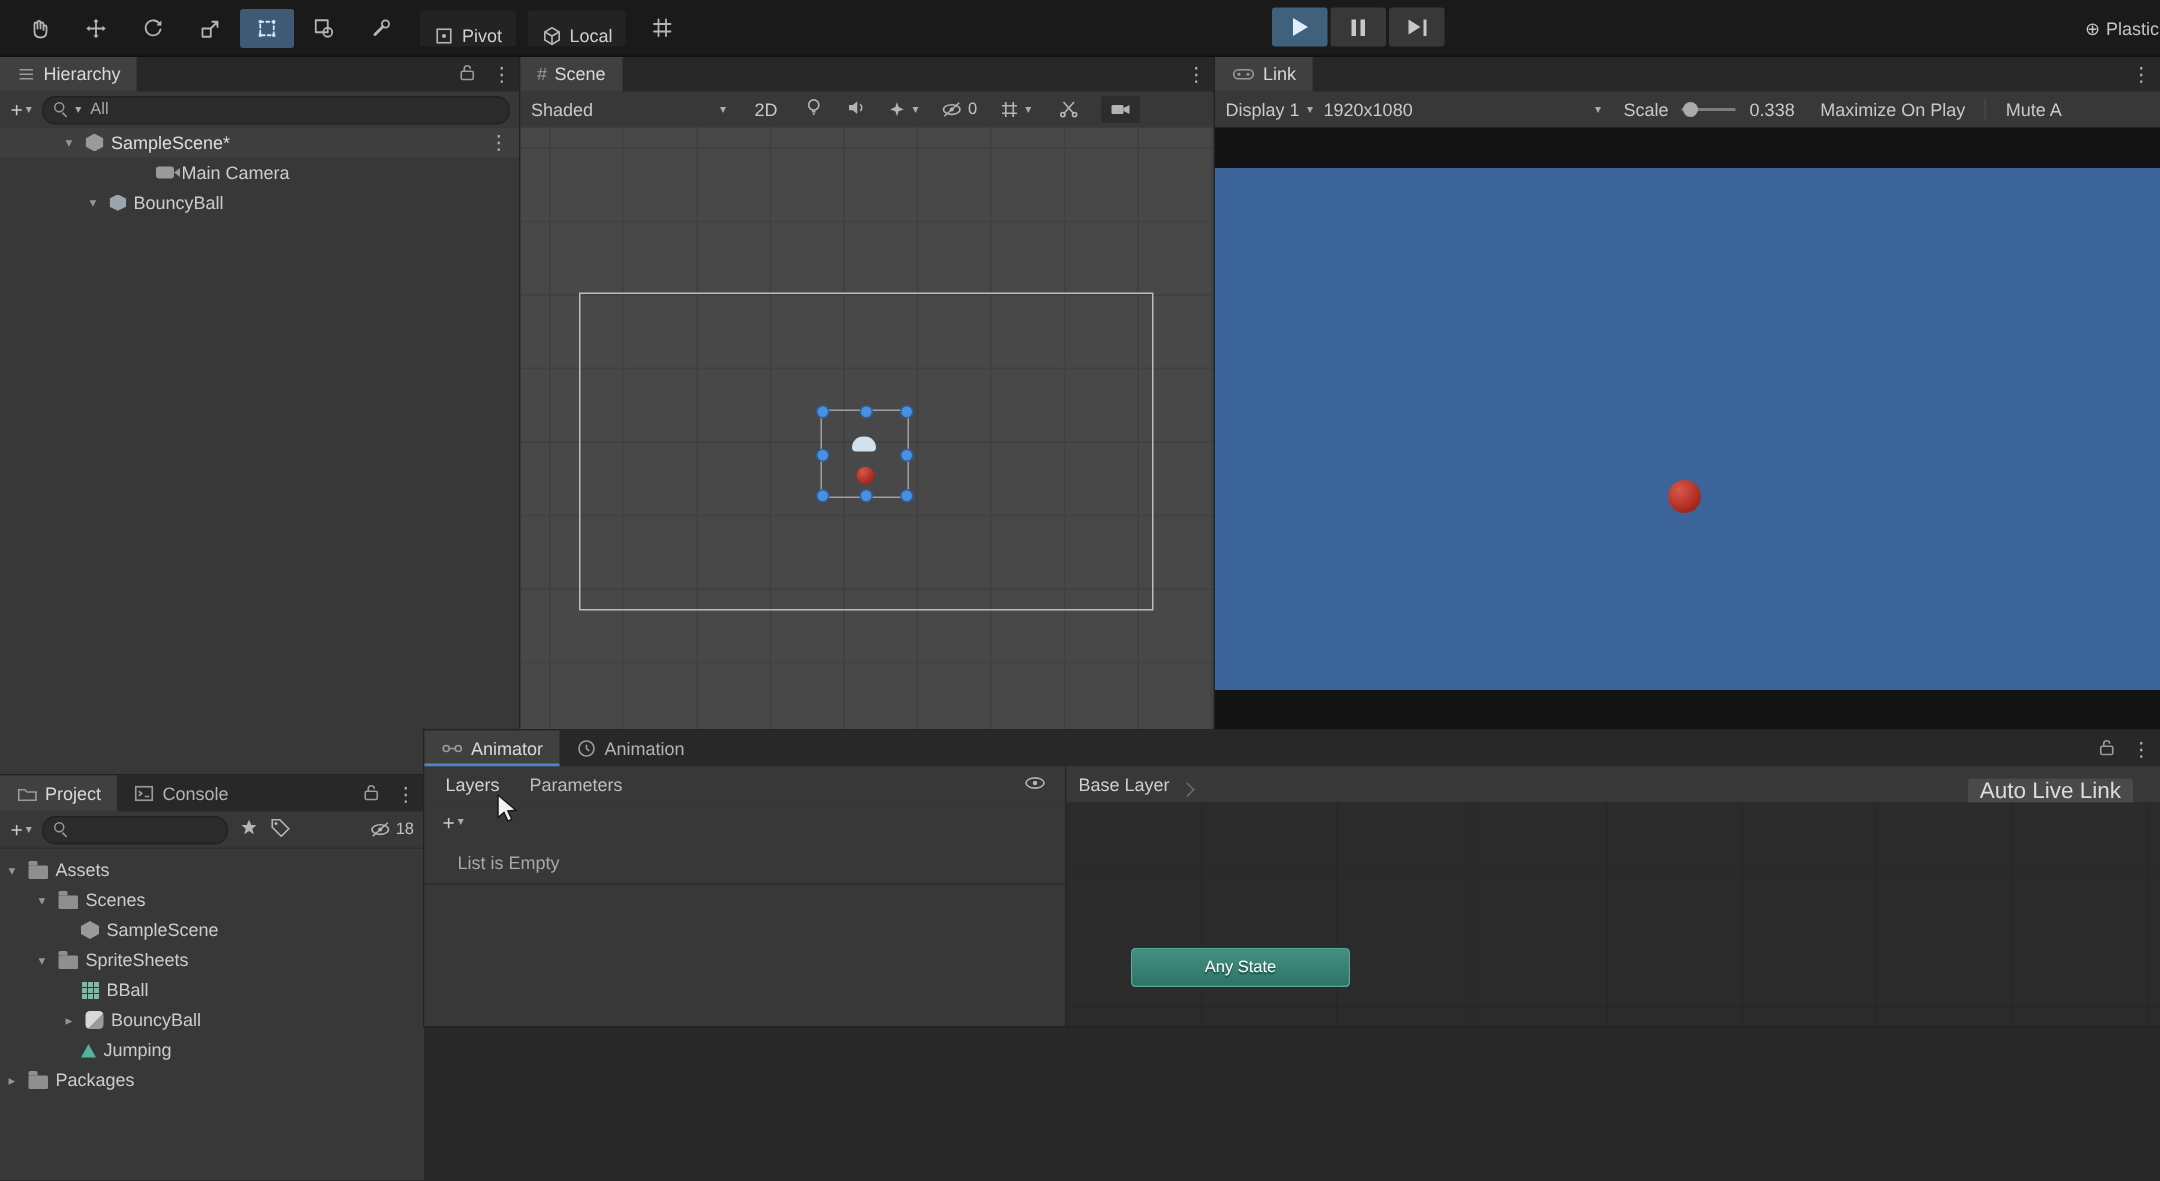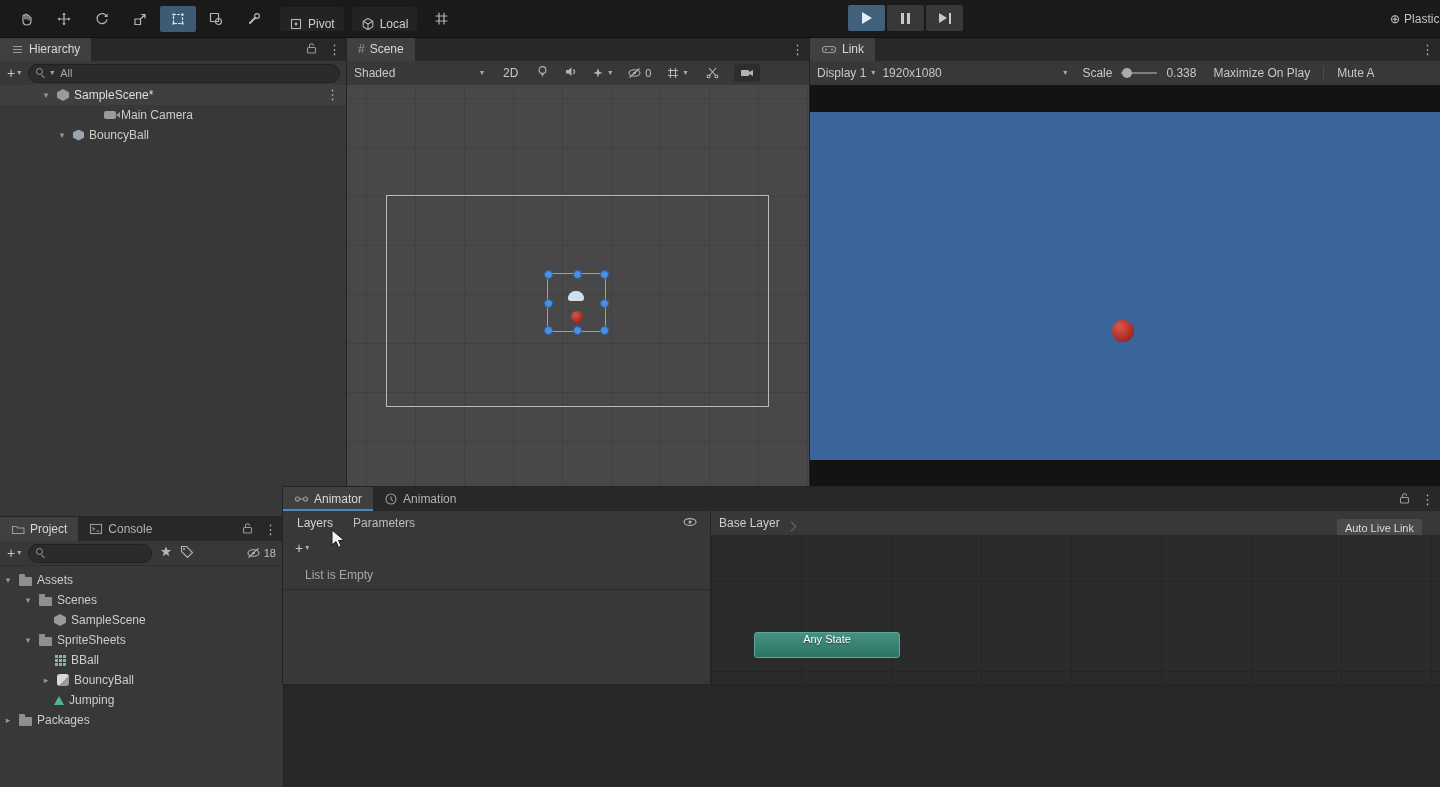--- a/index.html
+++ b/index.html
@@ -85,29 +85,29 @@
   .resbox{width:185px;display:flex;justify-content:space-between;align-items:center}
   .slider{width:36px;height:2px;background:#7d7d7d;position:relative;margin:0 4px}
   .slider::before{content:"";position:absolute;left:1px;top:-4px;width:10px;height:10px;border-radius:50%;background:#ababab}
   .vsep{width:1px;height:14px;background:#4a4a4a;margin:0 6px}
   
   .subhdr{position:absolute;left:0;right:0;top:24px;height:24px;background:#383838;border-bottom:1px solid #2e2e2e;display:flex;align-items:center}
   .subhdr .left{width:427px;display:flex;align-items:center;gap:20px;padding-left:14px;box-sizing:border-box}
   .subhdr .right{flex:1;display:flex;align-items:flex-end;padding-left:9px;position:relative}
   .eyeic svg{stroke:#b4b4b4;fill:none;stroke-width:1.1}
   .crumb-chev{width:6px;height:6px;border-top:1px solid #6a6a6a;border-right:1px solid #6a6a6a;transform:rotate(45deg);margin-left:8px}
-  .allbtn{position:absolute;right:18px;top:3px;height:17px;display:flex;align-items:center;padding:0 8px;background:#4a4a4a;border-radius:2px;color:#dcdcdc;font-size:11px}
+  .allbtn{position:absolute;right:18px;top:3px;height:17px;display:flex;align-items:center;padding:0 8px;background:#4a4a4a;border-radius:2px;color:#dcdcdc;font-size:15px}
   .anim-list{position:absolute;left:0;top:48px;bottom:0;width:427px;background:#383838}
   .listsearch{height:26px;display:flex;align-items:center;gap:8px;padding:0 12px}
   .emptyrow{height:28px;display:flex;align-items:center;padding-left:22px;color:#a8a8a8;border-bottom:1px solid #2a2a2a}
   .vdivider{position:absolute;left:427px;top:24px;bottom:0;width:1px;background:#242424}
   .graph{position:absolute;left:428px;right:0;top:48px;bottom:0;background-color:#2b2b2b;
     background-image:linear-gradient(#252525 1px,transparent 1px),linear-gradient(90deg,#252525 1px,transparent 1px);
     background-size:90px 90px;background-position:0 46px;overflow:hidden}
-  .node{position:absolute;border-radius:3px;display:flex;align-items:flex-start;justify-content:center;
+  .node{position:absolute;border-radius:3px;display:flex;align-items:center;justify-content:center;
         font-size:11px;color:#fff;text-shadow:0 1px 1px rgba(0,0,0,.45)}
   .node.anystate{background:linear-gradient(#459082,#2c7466);border:1px solid #5aa897}
   .node.entry{background:linear-gradient(#2f8a46,#1e6f34);border:1px solid #53a468}
   .node.jumping{background:linear-gradient(#e2941f,#c47413);border:1px solid #f0ad45;align-items:flex-start;padding-top:6px}
   .node.rednode{background:linear-gradient(#b5473c,#9c2f26);border:1px solid #c8604f}
   .progress-track{position:absolute;left:3px;right:3px;bottom:3px;height:5px;background:#4f4f4f;border-radius:1px;overflow:hidden}
   .progress-fill{height:5px;background:#76aade}
   .trans-line{position:absolute;height:2px;background:#d2a43c}
   .trans-head{position:absolute;width:0;height:0;border-top:7px solid transparent;border-bottom:7px solid transparent;border-left:12px solid #d2a43c}
   

